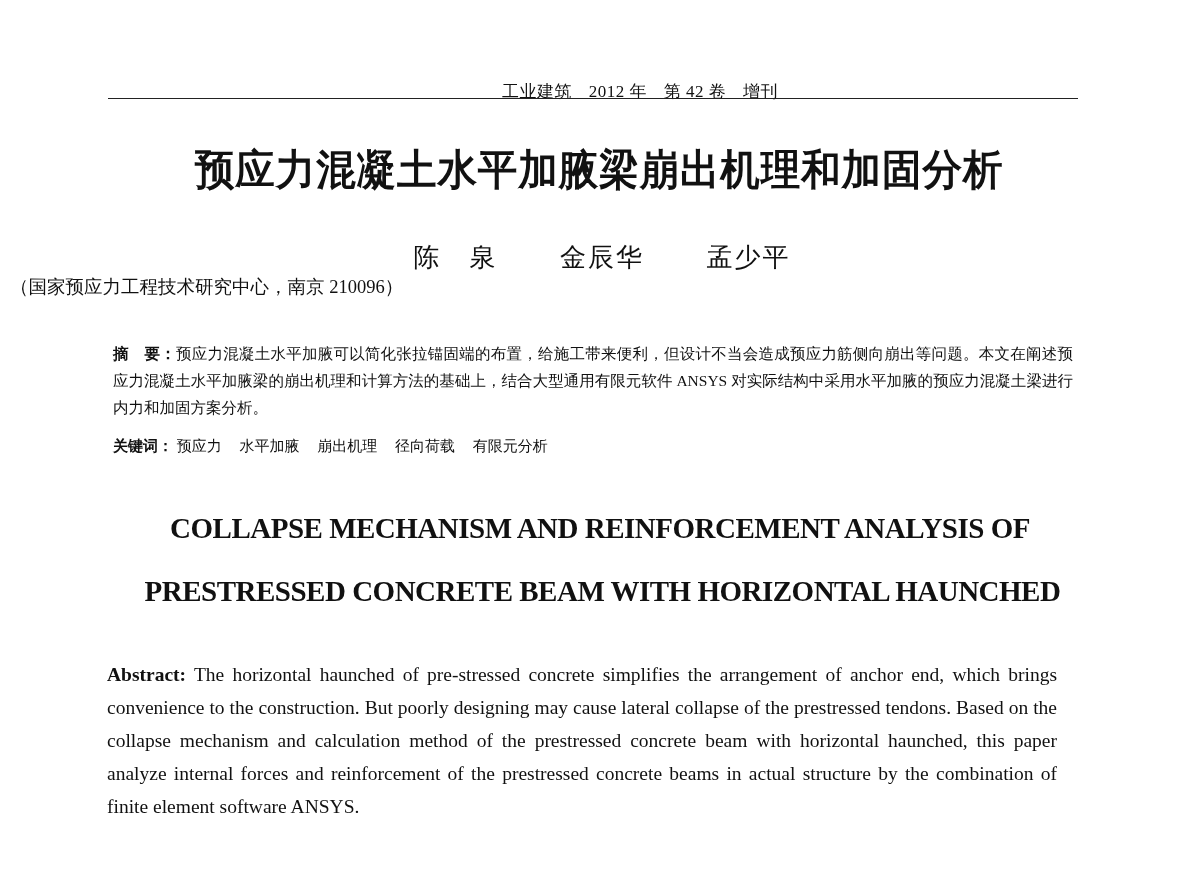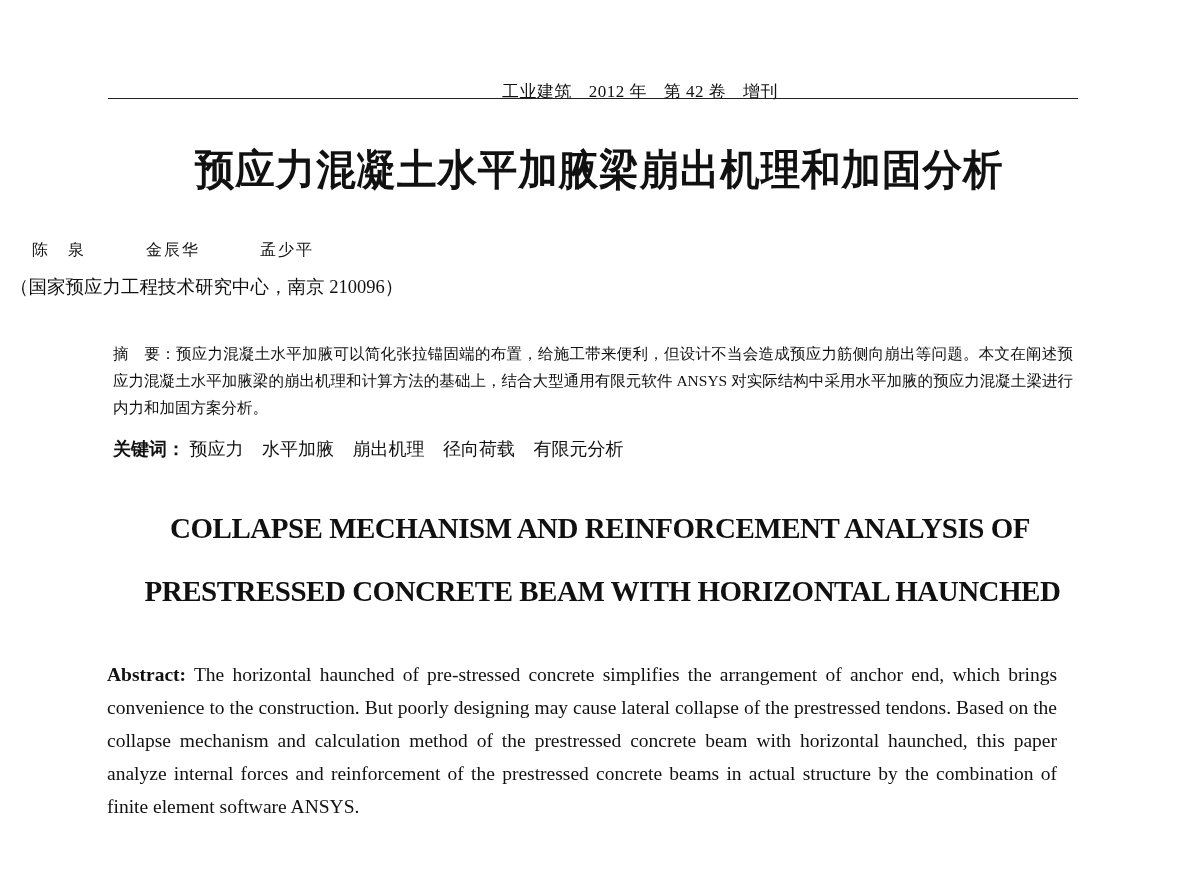--- a/index.html
+++ b/index.html
@@ -45,22 +45,22 @@
       font-weight: bold;
       letter-spacing: 1px;
       transform: scaleX(0.94);
       transform-origin: 585px 0;
     }
     .authors {
       position: absolute;
       top: 240px;
       left: 0;
       width: 1200px;
-      text-align: left;
-      font-size: 16px;
+      text-align: center;
+      font-size: 26px;
       padding-left: 4px;
       box-sizing: border-box;
     }
     .authors span { margin: 0 28px; letter-spacing: 2px; }
     .affiliation {
       position: absolute;
       top: 274px;
       left: 0;
       width: 1200px;
       font-size: 18.5px;
@@ -69,26 +69,26 @@
     }
     .cn-abstract {
       position: absolute;
       top: 340px;
       left: 113px;
       width: 960px;
       font-size: 15.5px;
       line-height: 27px;
       text-align: justify;
     }
-    .cn-abstract .lbl { font-weight: normal; margin-top: 48px; }
+    .cn-abstract .lbl { font-weight: bold; margin-top: 48px; }
     .kw-line {
       position: absolute;
       top: 437px;
       left: 113px;
-      font-size: 18px;
+      font-size: 15px;
     }
     .kw-line .lbl { font-weight: bold; }
     .kw-line .kw { margin-right: 14px; }
     .en-title {
       position: absolute;
       left: 0;
       width: 1200px;
       text-align: center;
       font-family: "Liberation Serif", serif;
       font-weight: bold;

